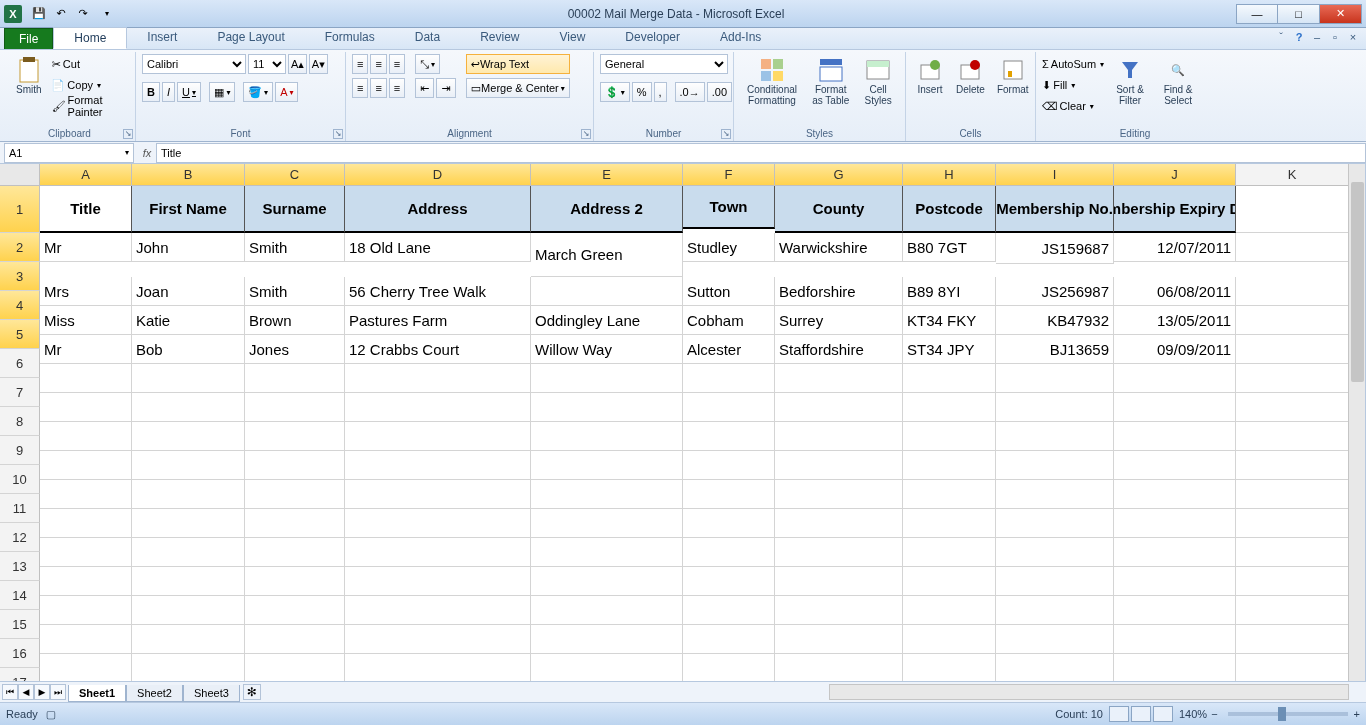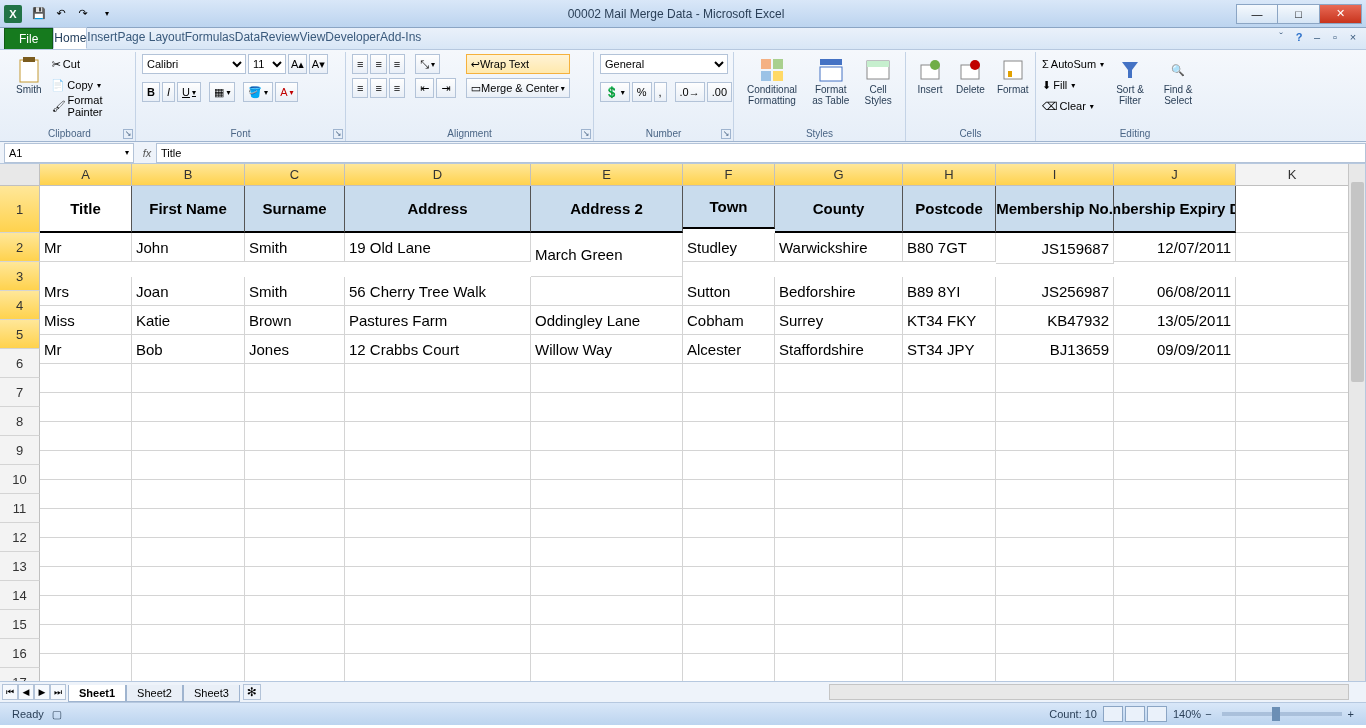--- a/index.html
+++ b/index.html
@@ -12,21 +12,21 @@
 .title-text { flex:1; text-align:center; color:#2a3f57; font-size:12px;}
 .winctl { display:flex; gap:0;}
 .winctl div{ width:42px;height:20px;display:flex;align-items:center;justify-content:center;border:1px solid #8ba5c4;border-left:none;background:linear-gradient(#f5f9fd,#d6e5f5);cursor:default;}
 .winctl div:first-child{border-left:1px solid #8ba5c4;}
 .winctl div.close{ background:linear-gradient(#e86a56,#c8341d); color:#fff;}
 .excel-icon{width:18px;height:18px;background:#217346;color:#fff;display:inline-flex;align-items:center;justify-content:center;font-weight:bold;border-radius:2px;margin-right:4px;}
 
 
 .tabsbar{ height:22px; background:linear-gradient(#eaf1fa,#d8e6f6); display:flex; align-items:flex-end; padding:0 4px; border-bottom:1px solid #b6c8df; position:relative;}
 .filetab{ background:#167a1e; color:#fff; padding:3px 14px; font-size:12px; border:1px solid #0f5a15; border-bottom:none;}
-.tab{ padding:3px 0; color:#3a5a7c; font-size:12px; cursor:default;}
+.tab{ padding:3px 20px; color:#3a5a7c; font-size:12px; cursor:default;}
 .tab.active{ background:#fff; border:1px solid #b6c8df; border-bottom:1px solid #fff; color:#1f3b5a;}
 .tabs-right{position:absolute;right:6px;top:2px;display:flex;gap:4px;align-items:center;}
 .tabs-right span{width:14px;height:14px;display:inline-flex;align-items:center;justify-content:center;color:#3a5a7c;}
 
 
 .ribbon{ height:92px; background:linear-gradient(#f5f8fc,#e6eef8); border-bottom:1px solid #9fb4cf; display:flex; padding:2px 4px 0 4px;}
 .group{ border-right:1px solid #c4d3e6; padding:2px 6px 0 6px; display:flex; flex-direction:column; position:relative;}
 .group .g-label{ font-size:10px; color:#4a6585; text-align:center; padding:2px 0;}
 .group .g-body{ flex:1; display:flex; align-items:flex-start; gap:4px;}
 .dlg-launcher{position:absolute;right:2px;bottom:2px;width:10px;height:10px;border:1px solid #9fb4cf;font-size:8px;line-height:8px;text-align:center;color:#4a6585;}
@@ -67,21 +67,21 @@
 
 .sheettabs{height:22px;background:#eef3fa;border-top:1px solid #b6c8df;border-bottom:1px solid #b6c8df;display:flex;align-items:center;position:relative;}
 .stnav{display:flex;gap:0;padding:0 2px;}
 .stnav span{width:16px;height:16px;border:1px solid #b3c3d8;display:flex;align-items:center;justify-content:center;background:#f6f9fd;font-size:9px;}
 .sheettab{padding:2px 10px;border:1px solid #9fb4cf;border-top:none;font-size:11px;background:#e9eff7;position:relative;top:1px;}
 .sheettab.active{background:#fff;font-weight:bold;}
 .addsheet{width:18px;height:16px;border:1px solid #b3c3d8;display:flex;align-items:center;justify-content:center;margin-left:3px;font-size:12px;}
 .hsb{position:absolute;right:17px;height:16px;width:520px;background:#e8e8e8;border:1px solid #c5c5c5;}
 
 
-.status{height:22px;background:linear-gradient(#d9e7f8,#bcd4ef);display:flex;align-items:center;padding:0 12px;font-size:11px;color:#2a3f57;}
+.status{height:22px;background:linear-gradient(#d9e7f8,#bcd4ef);display:flex;align-items:center;padding:0 6px;font-size:11px;color:#2a3f57;}
 .status .spacer{flex:1;}
 .vb{display:flex;gap:2px;align-items:center;margin:0 6px;}
 .vb span{width:20px;height:16px;border:1px solid #8ba5c4;background:#eaf1fa;}
 .zoomslider{width:120px;height:4px;background:#aac0db;position:relative;margin:0 6px;}
 .zoomslider .zh{position:absolute;width:8px;height:14px;background:#6c8fb5;top:-5px;left:50px;}
 
 svg{display:block;}
 .drop{font-size:8px;margin-left:2px;}
 </style>
 </head>
@@ -392,21 +392,21 @@
         <div class="cell hdrcell" style="width: 128px; height: 47px;">County</div>
         <div class="cell hdrcell" style="width: 93px; height: 47px;">Postcode</div>
         <div class="cell hdrcell" style="width: 118px; height: 47px;">Membership No.</div>
         <div class="cell hdrcell" style="width: 122px; height: 47px;">Membership Expiry Date</div>
         <div class="cell" style="width: 113px; height: 47px;"></div>
       </div>
       <div class="cellrow">
         <div class="cell" style="width: 92px; height: 29px;">Mr</div>
         <div class="cell" style="width: 113px; height: 29px;">John</div>
         <div class="cell" style="width: 100px; height: 29px;">Smith</div>
-        <div class="cell" style="width: 186px; height: 29px;">19 Old Lane</div>
+        <div class="cell" style="width: 186px; height: 29px;">18 Old Lane</div>
         <div class="cell" style="width: 152px; height: 44px;">March Green</div>
         <div class="cell" style="width: 92px; height: 29px;">Studley</div>
         <div class="cell" style="width: 128px; height: 29px;">Warwickshire</div>
         <div class="cell" style="width: 93px; height: 29px;">B80 7GT</div>
         <div class="cell" style="width: 118px; height: 31px; justify-content: flex-end;">JS159687</div>
         <div class="cell" style="width: 122px; height: 29px; justify-content: flex-end;">12/07/2011</div>
         <div class="cell" style="width: 113px; height: 29px;"></div>
       </div>
       <div class="cellrow">
         <div class="cell" style="width: 92px; height: 29px;">Mrs</div>

